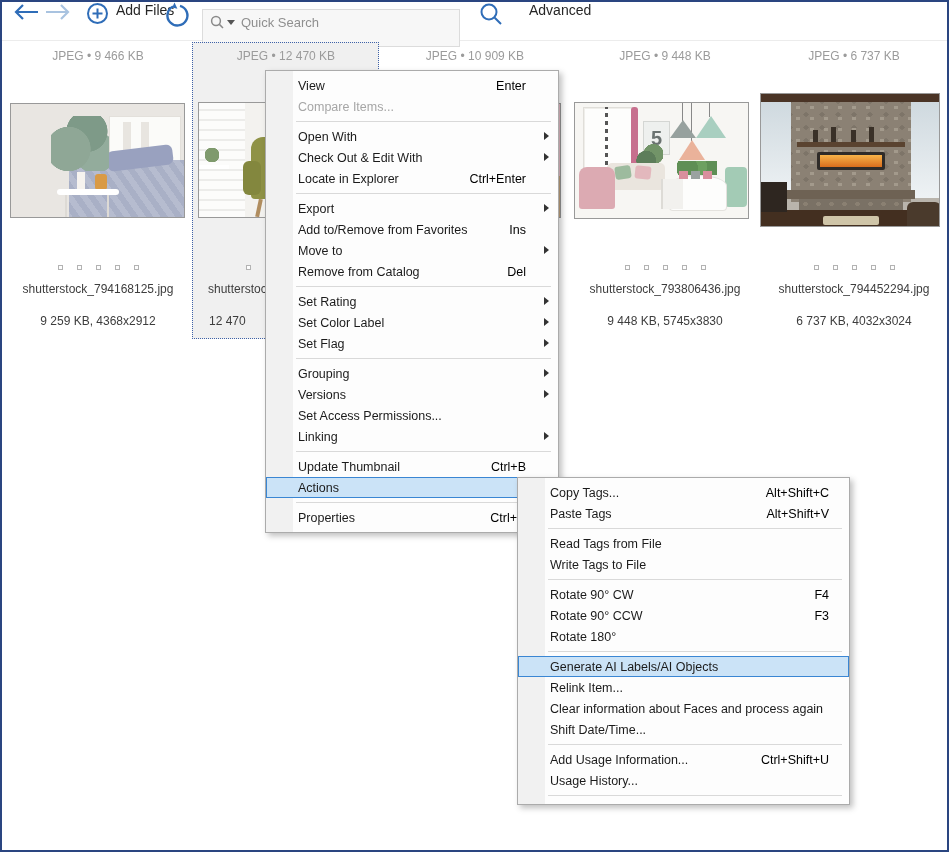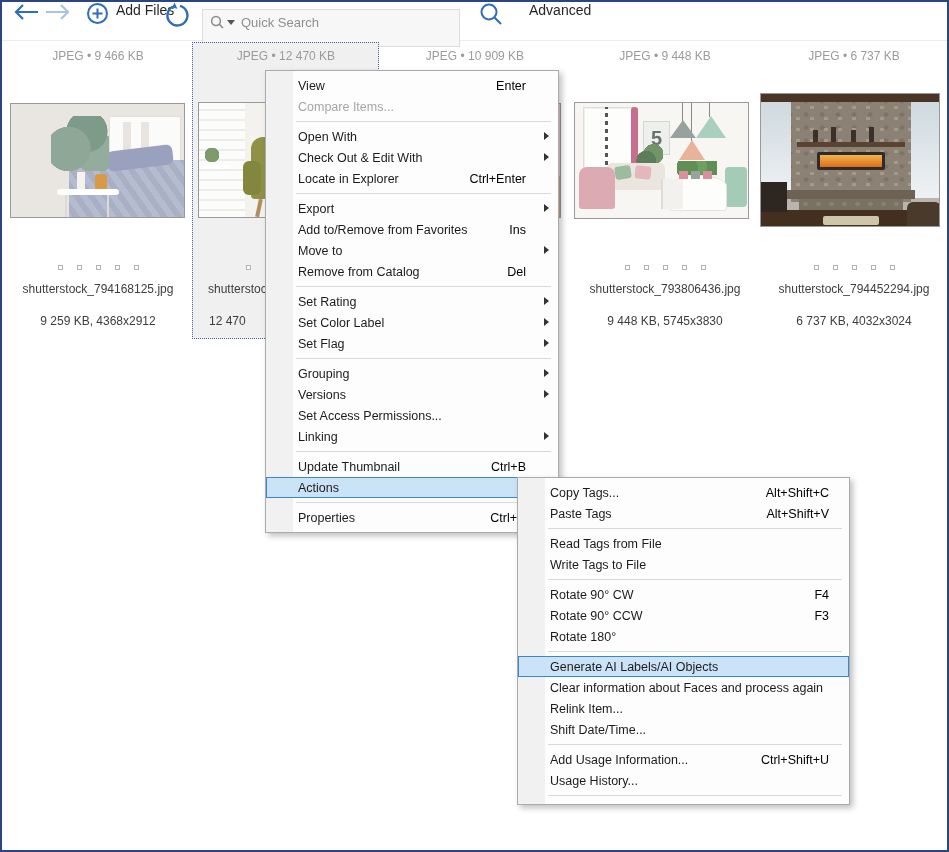--- a/index.html
+++ b/index.html
@@ -346,24 +346,24 @@
       <span class="mi-shortcut">F3</span>
     </div>
     <div class="mi">
       <span class="mi-label">Rotate 180°</span>
     </div>
     <div class="msep"></div>
     <div class="mi hl">
       <span class="mi-label">Generate AI Labels/AI Objects</span>
     </div>
     <div class="mi">
+      <span class="mi-label">Relink Item...</span>
+    </div>
+    <div class="mi">
       <span class="mi-label">Clear information about Faces and process again</span>
-    </div>
-    <div class="mi">
-      <span class="mi-label">Relink Item...</span>
     </div>
     <div class="mi">
       <span class="mi-label">Shift Date/Time...</span>
     </div>
     <div class="msep"></div>
     <div class="mi">
       <span class="mi-label">Add Usage Information...</span>
       <span class="mi-shortcut">Ctrl+Shift+U</span>
     </div>
     <div class="mi">

